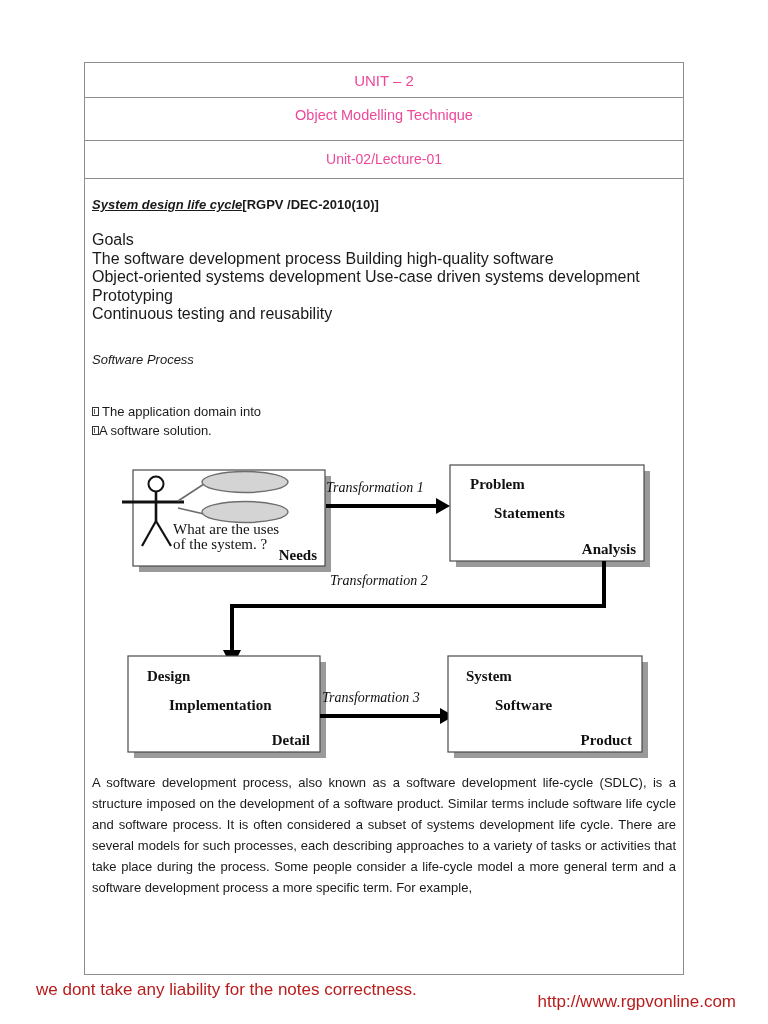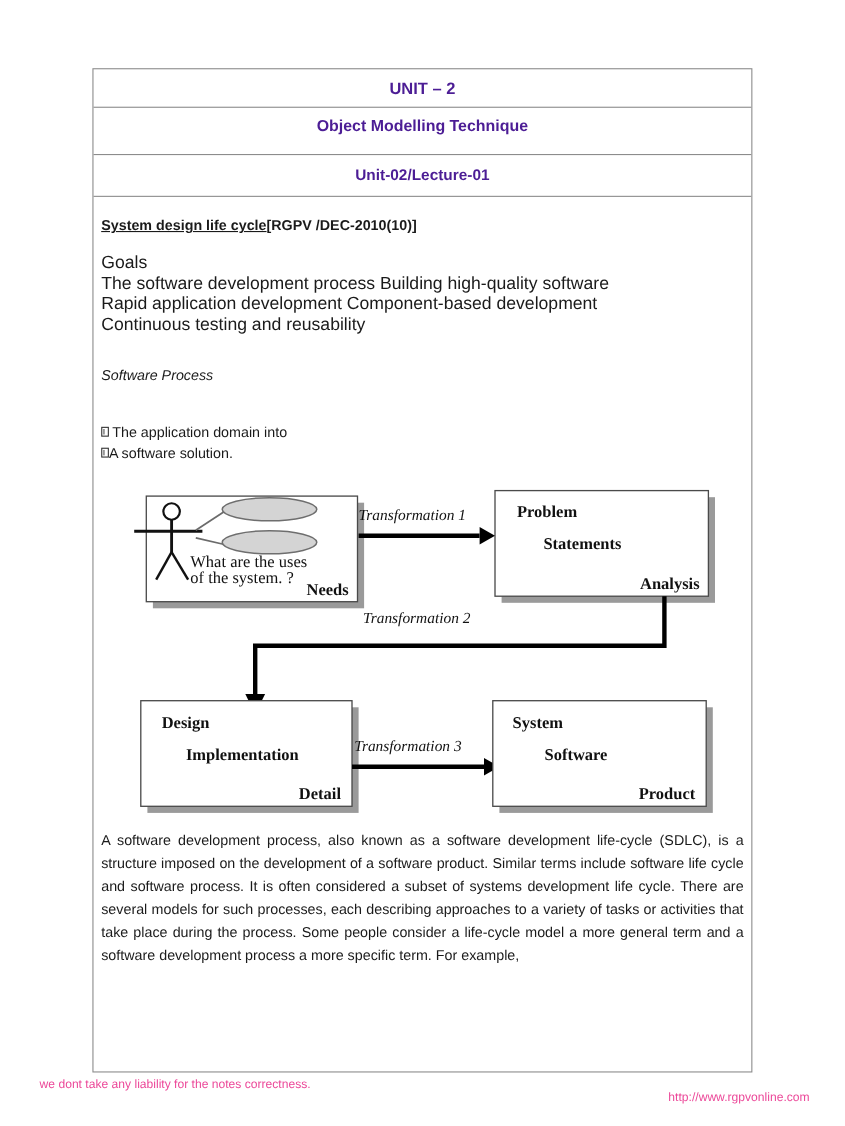--- a/index.html
+++ b/index.html
@@ -26,43 +26,43 @@
     height: 913px;
     border: 1px solid #8c8c8c;
     box-sizing: border-box;
     background: #fff;
   }
 
   .hdr-row {
     border-bottom: 1px solid #8c8c8c;
     box-sizing: border-box;
     text-align: center;
-    font-weight: bold;
-    color: #4c1d95;
+    font-weight: normal;
+    color: #ec4899;
   }
   .hdr-row-1 { height: 35px; line-height: 35px; font-size: 15px; }
   .hdr-row-2 { height: 43px; padding-top: 9px; font-size: 14.5px; box-sizing: border-box; }
   .hdr-row-3 { height: 38px; padding-top: 10px; font-size: 14px; box-sizing: border-box; }
 
   
   .body-cell {
     padding: 16px 7px 0 7px;
     box-sizing: border-box;
     height: 797px;
     overflow: hidden;
     position: relative;
   }
 
   .sec-title {
     font-size: 13px;
     font-weight: bold;
     margin: 0 0 0 0;
     line-height: 20px;
   }
-  .sec-title .u { text-decoration: underline; }
+  .sec-title .u { text-decoration: underline; font-style: italic; }
 
   .spacer-sm { height: 16px; }
 
   .plain-line {
     font-size: 16px;
     line-height: 18.5px;
     margin: 0;
   }
 
   .sec-sub {
@@ -114,22 +114,22 @@
   }
   .diagram svg { display: block; }
 
   
   .footer {
     position: absolute;
     left: 0;
     top: 980px;
     width: 768px;
     height: 22px;
-    font-size: 11px;
-    color: #ec4899;
+    font-size: 17px;
+    color: #b91c1c;
   }
   .footer .left {
     position: absolute;
     left: 36px;
     top: 0;
   }
   .footer .right {
     position: absolute;
     right: 32px;
     top: 0;
@@ -156,21 +156,21 @@
   <div class="body-cell">
 
     <p class="sec-title">
       <span class="u">System  design  life  cycle</span><span>[RGPV /DEC-2010(10)]</span>
     </p>
 
     <div class="spacer-sm"></div>
 
     <p class="plain-line">Goals</p>
     <p class="plain-line">The software development process Building high-quality software</p>
-    <p class="plain-line">Rapid application development Component-based development</p>
+    <p class="plain-line">Object-oriented systems development Use-case driven systems development Prototyping</p>
     <p class="plain-line">Continuous testing and reusability</p>
 
     <div style="height:26px"></div>
 
     <p class="sec-sub">Software Process</p>
 
     <div class="spacer-sm"></div>
 
 
     <div class="spacer-sm"></div>

